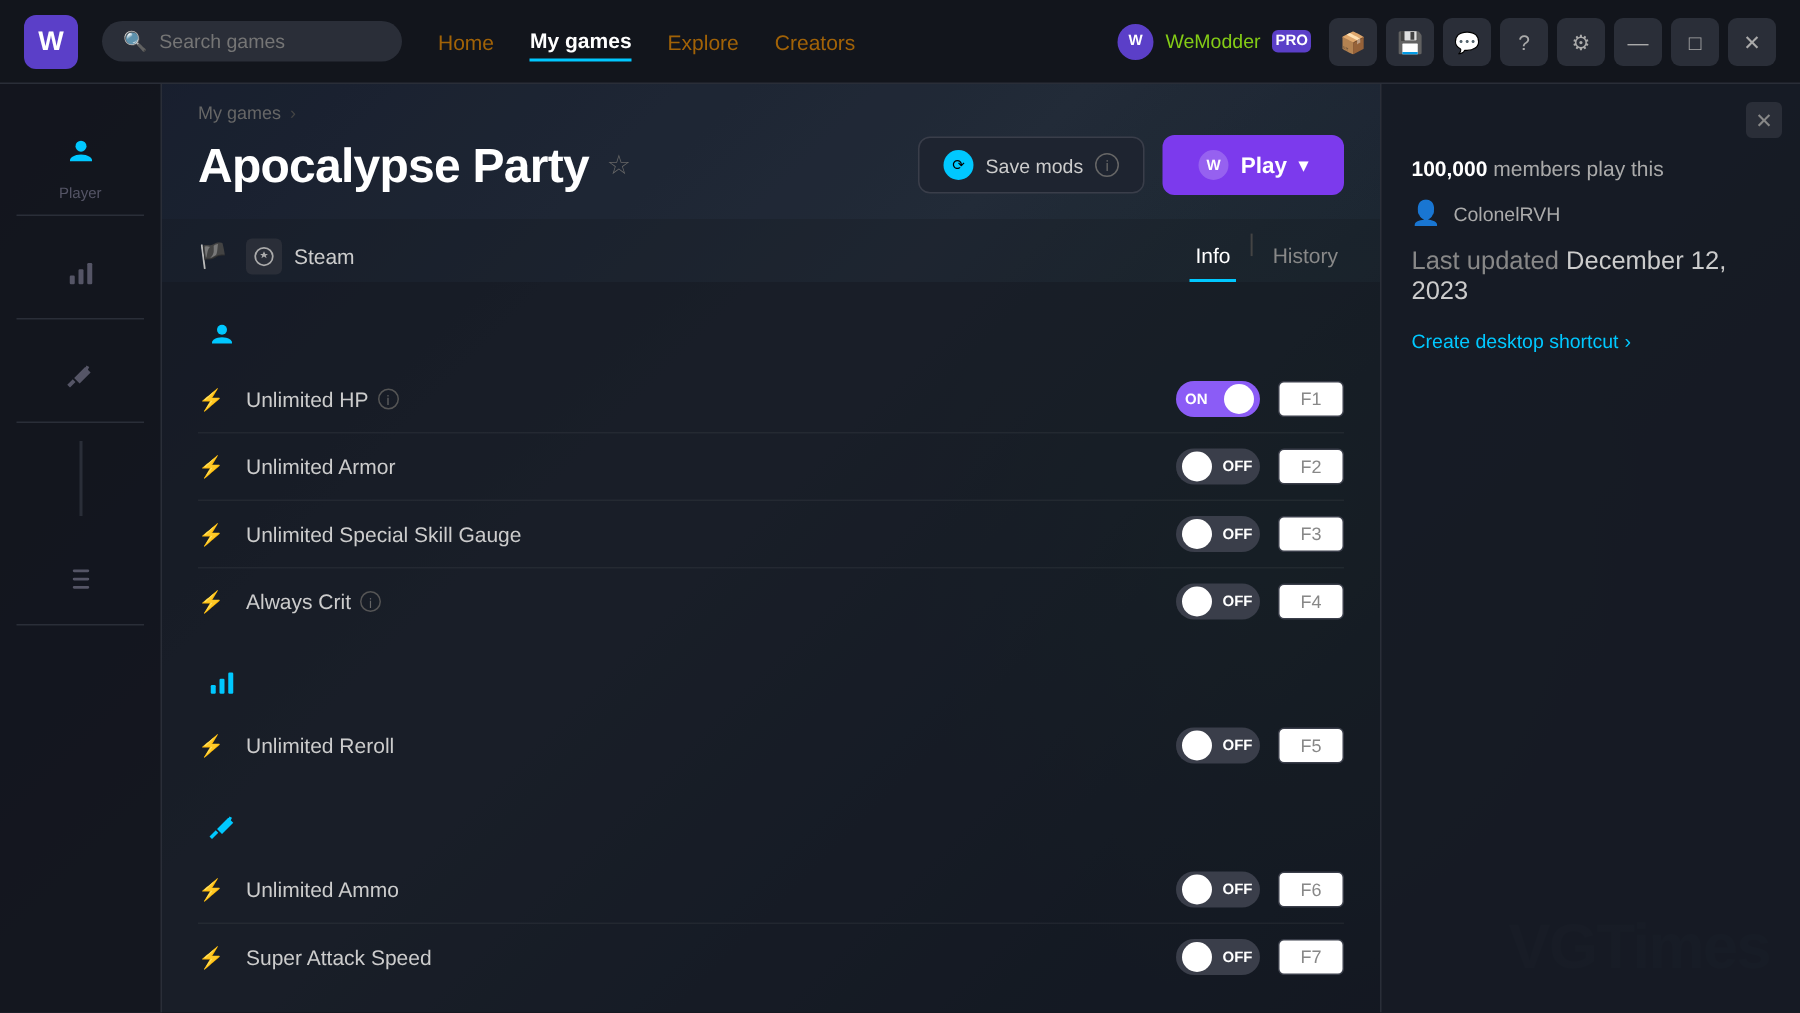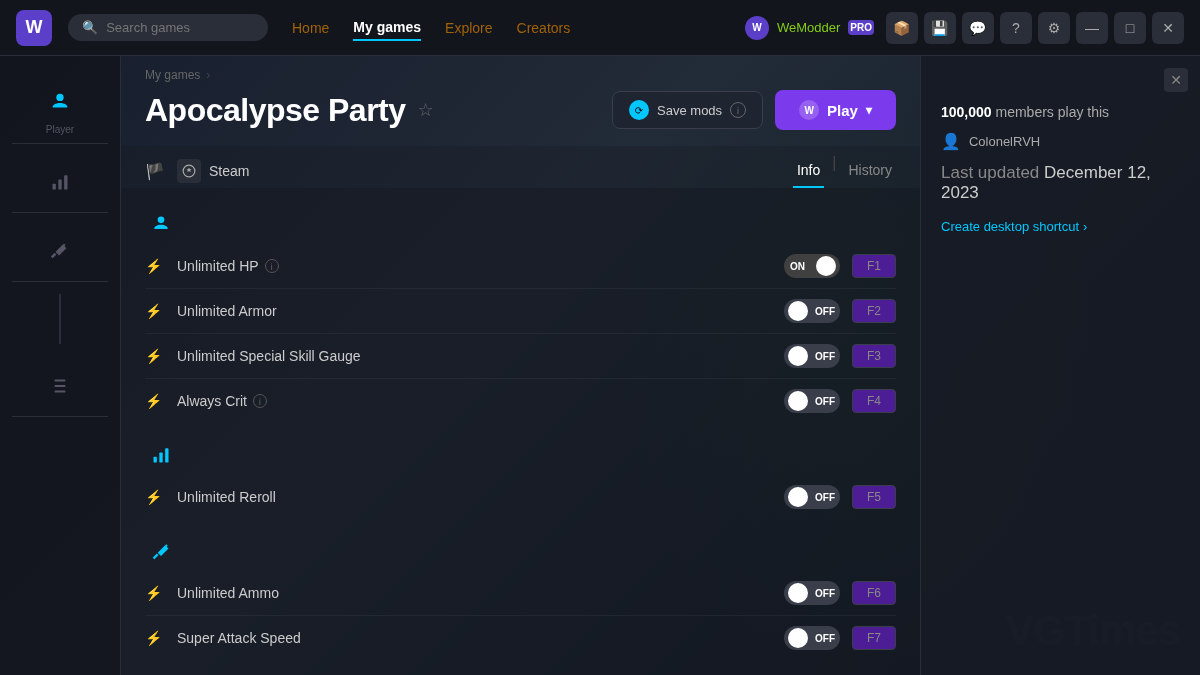--- a/index.html
+++ b/index.html
@@ -137,21 +137,21 @@
     .game-bg::before {
       content: '';
       position: absolute;
       top: -20px; right: 100px; bottom: 0;
       width: 500px;
       background: radial-gradient(ellipse, rgba(40,80,60,0.3) 0%, transparent 70%);
     }
 
     
     .sidebar {
-      width: 121px;
+      width: 108px;
       background: rgba(18,21,28,0.92);
       display: flex;
       flex-direction: column;
       align-items: center;
       padding: 16px 0;
       gap: 8px;
       position: relative;
       z-index: 5;
       border-right: 1px solid #2a2e38;
     }
@@ -385,21 +385,21 @@
     .toggle {
       width: 56px;
       height: 24px;
       border-radius: 12px;
       display: flex;
       align-items: center;
       padding: 2px 4px;
       cursor: pointer;
       position: relative;
     }
-    .toggle.on { background: #404040; padding-left: 20px; }
+    .toggle.on { background: #8b5cf6; padding-left: 20px; }
     .toggle.off { background: #3a3e4a; }
     .toggle-knob {
       width: 20px;
       height: 20px;
       border-radius: 50%;
       background: white;
       position: absolute;
       transition: left 0.2s;
     }
     .toggle.on .toggle-knob { left: 32px; }
@@ -408,21 +408,21 @@
       position: absolute;
       font-size: 10px;
       font-weight: 700;
       color: white;
     }
     .toggle.on .toggle-label { left: 6px; }
     .toggle.off .toggle-label { right: 5px; }
 
     
     .key-badge {
-      background: #4c1d95;
+      background: #ffffff;
       border: 1px solid #3a3e4a;
       border-radius: 4px;
       padding: 4px 10px;
       font-size: 12px;
       color: #888;
       min-width: 44px;
       text-align: center;
     }
 
     

